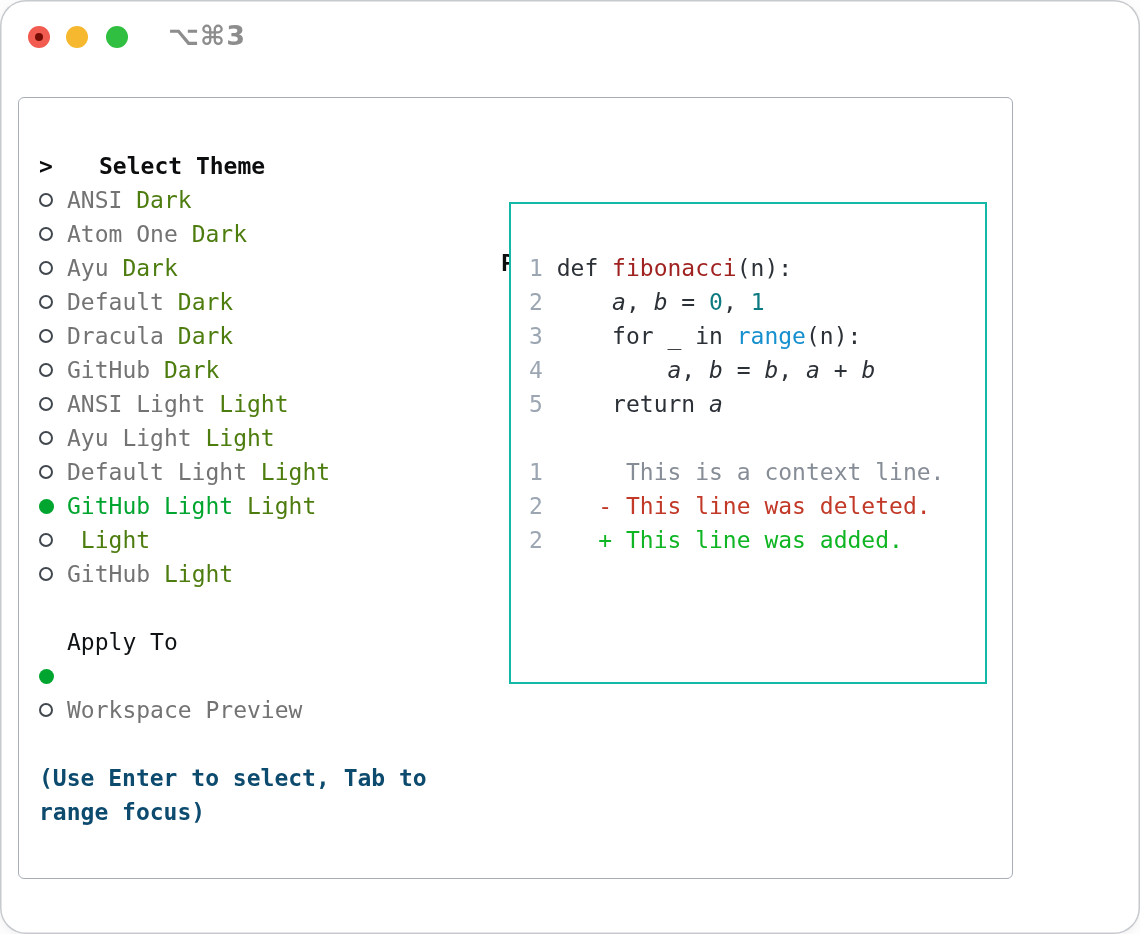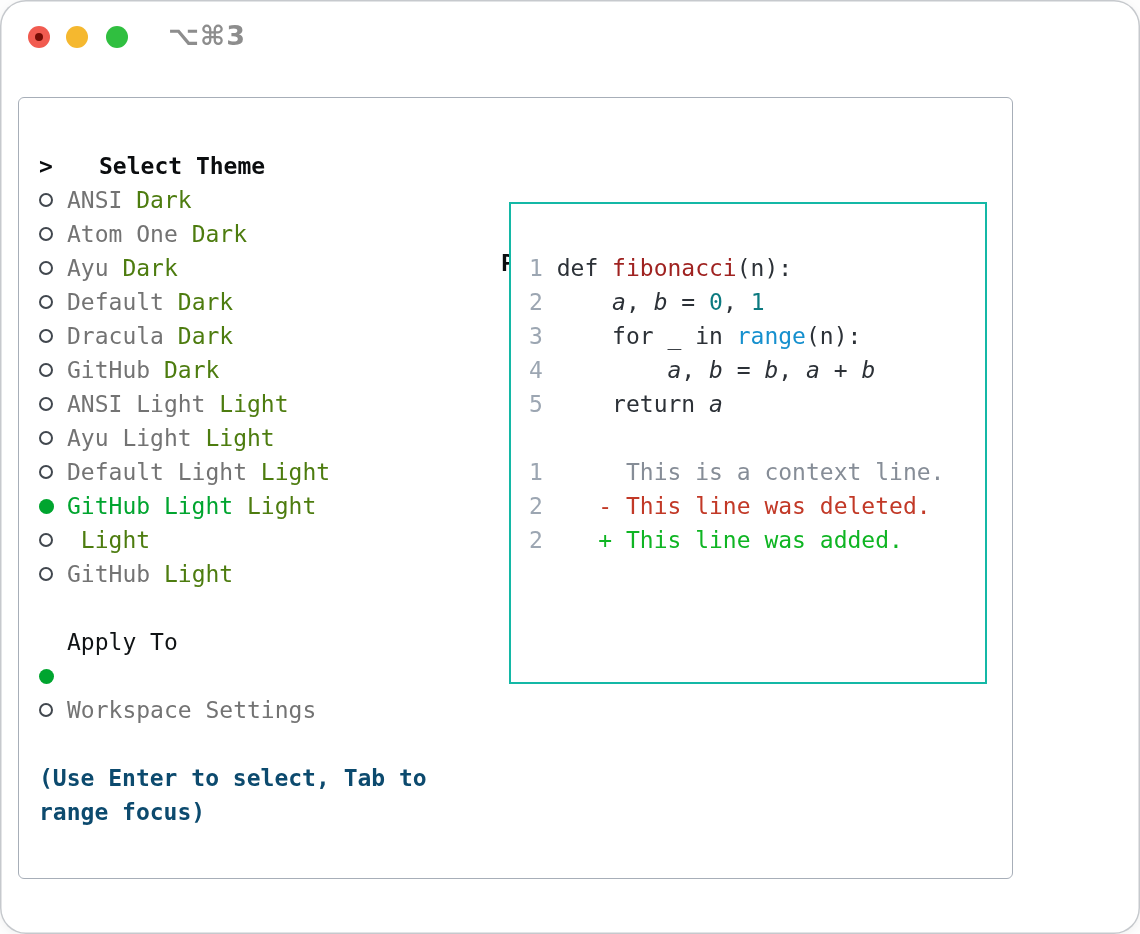--- a/index.html
+++ b/index.html
@@ -89,21 +89,21 @@
           <div class="row option"><span class="gut"><span class="bullet"></span></span><span class="muted"> Light</span></div>
           <div class="row option"><span class="gut"><span class="bullet"></span></span><span class="nm">GitHub</span><span class="muted"> Light</span></div>
         </div>
       <div class="spacer"></div>
       <div class="row">
         <span class="gut"></span>
         <span class="subheading">Apply To</span>
       </div>
       <div id="apply-list">
           <div class="row option selected"><span class="gut"><span class="bullet filled"></span></span></div>
-          <div class="row option"><span class="gut"><span class="bullet"></span></span><span class="nm">Workspace Settings</span></div>
+          <div class="row option"><span class="gut"><span class="bullet"></span></span><span class="nm">Workspace Preview</span></div>
         </div>
       <div class="spacer"></div>
       <div id="hint-lines">
           <div class="hint">(Use Enter to select, Tab to</div>
           <div class="hint">range focus)</div>
         </div>
     </div>
 
     <div class="preview-heading">Preview</div>
 

